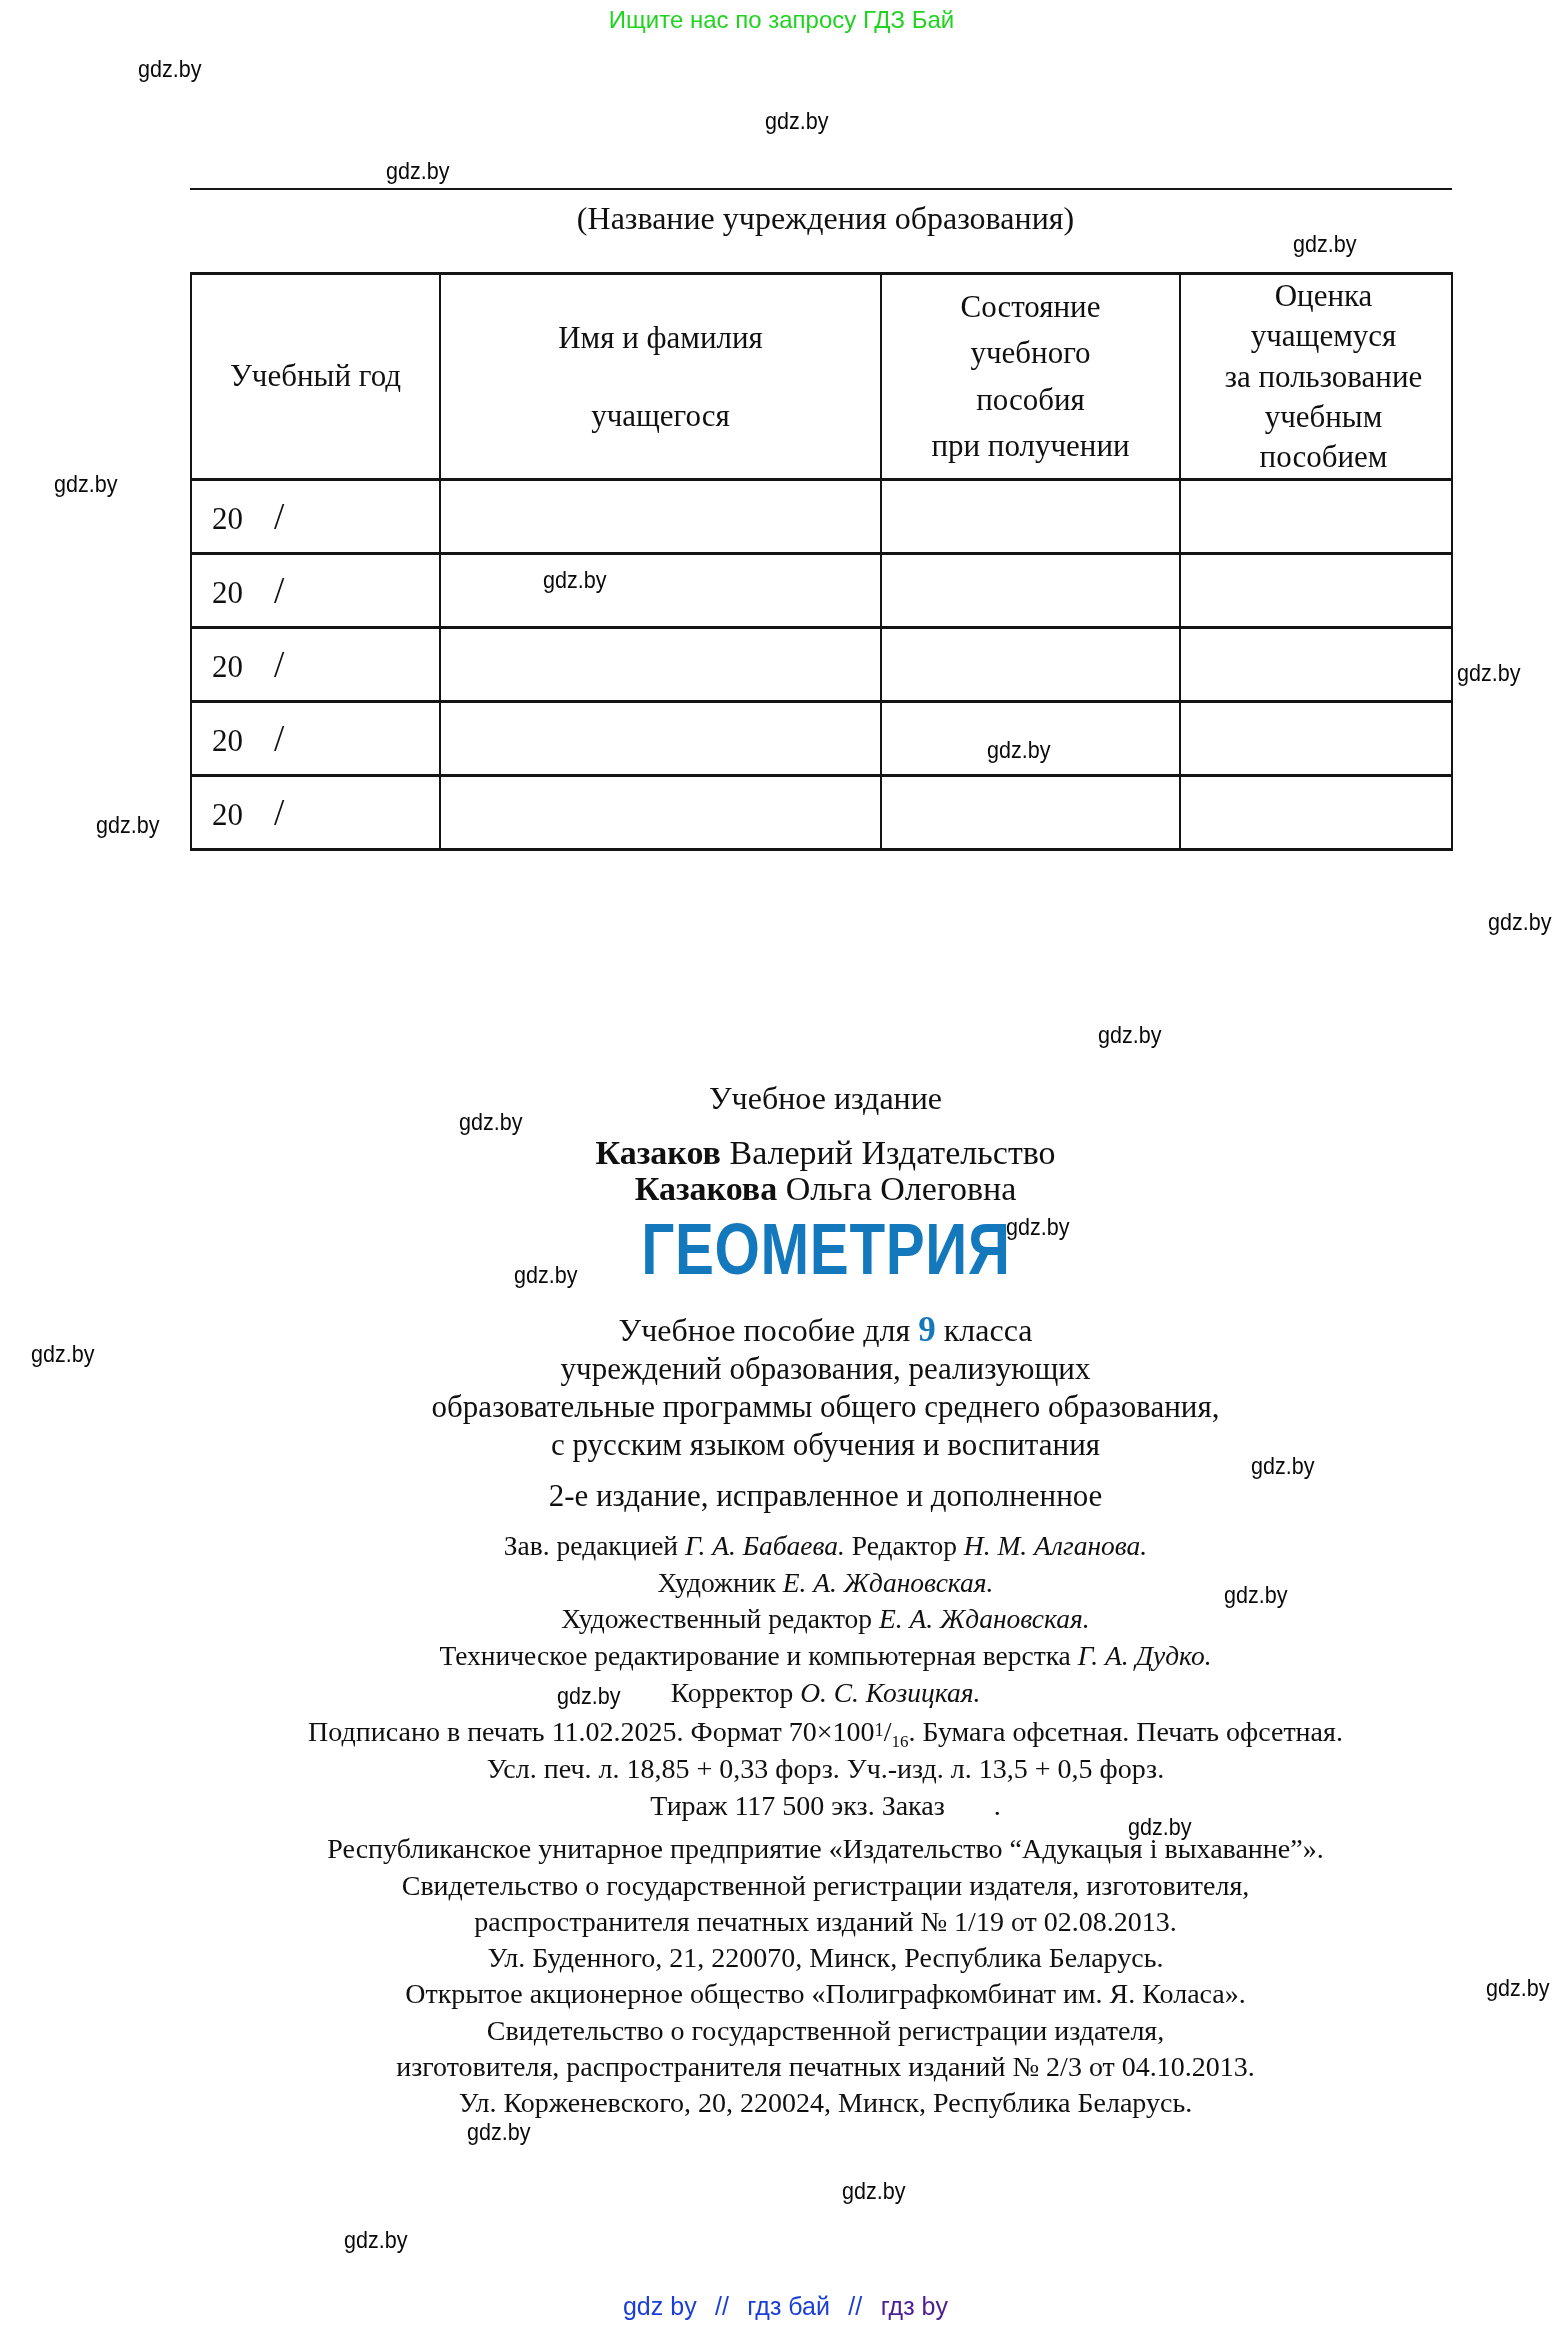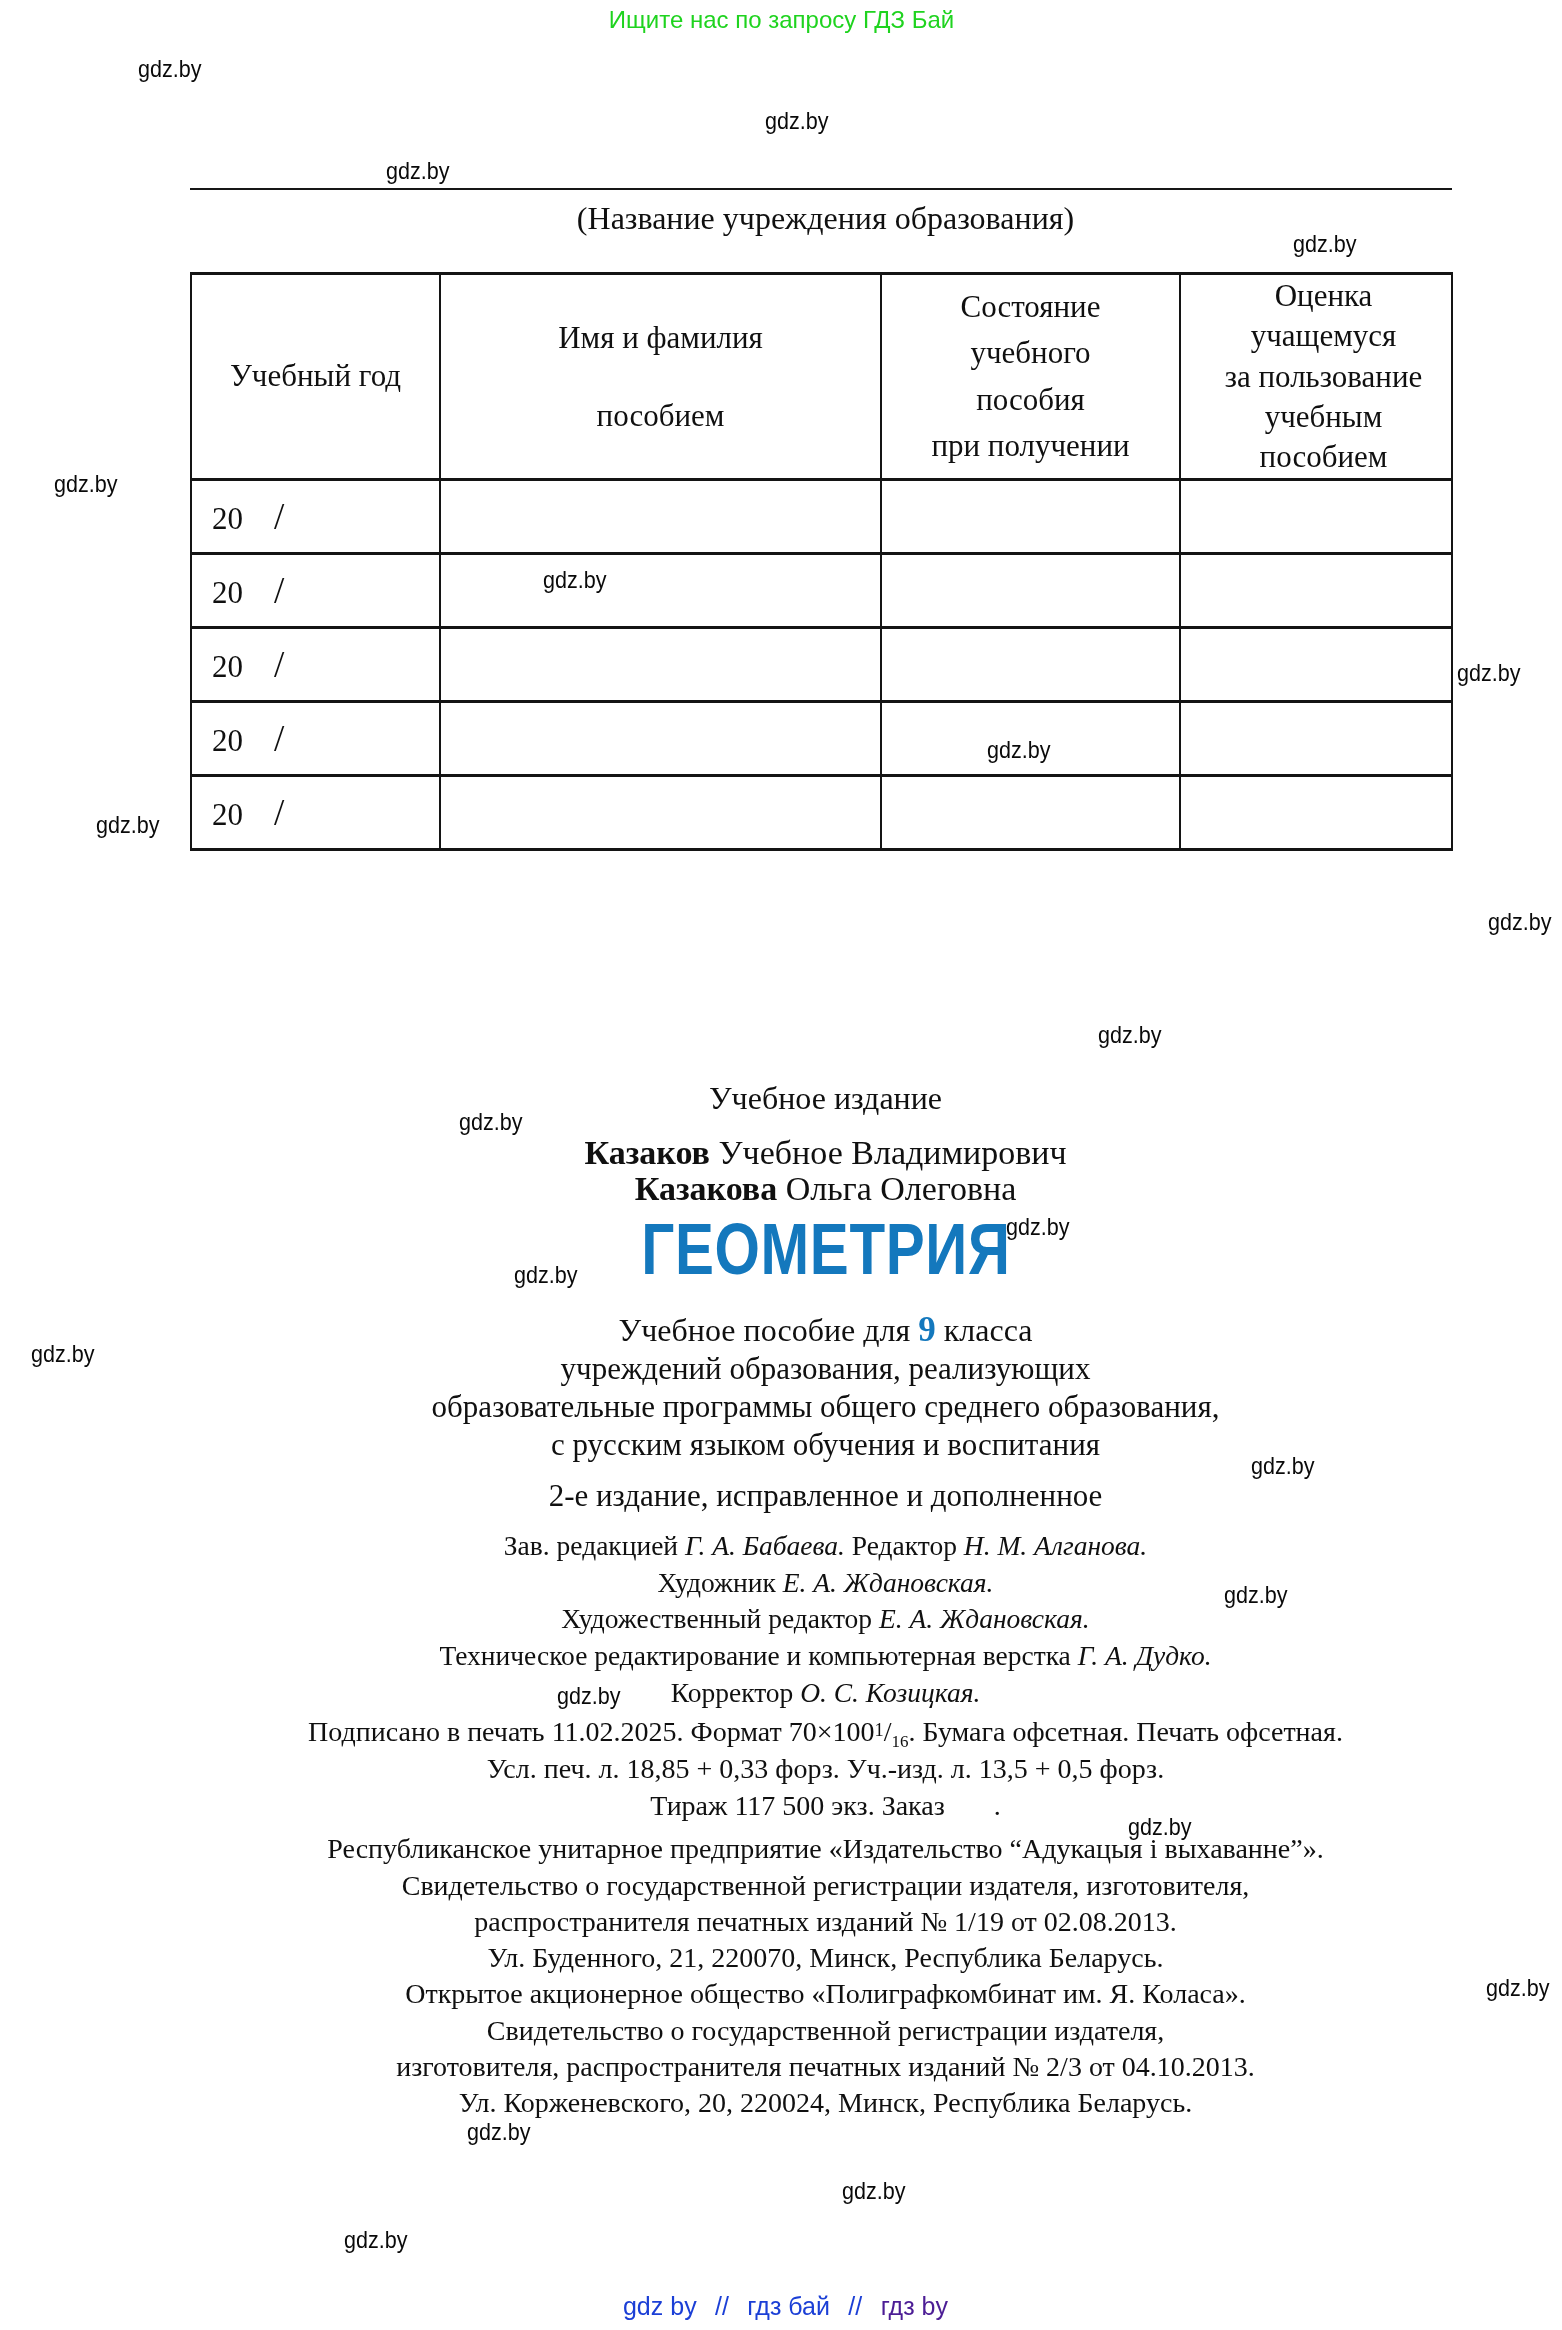--- a/index.html
+++ b/index.html
@@ -97,21 +97,21 @@
   <colgroup>
     <col style="width:249px">
       <col style="width:441px">
       <col style="width:299px">
       <col style="width:272px">
   </colgroup>
   <thead>
     <tr>
       <th style="height:200px">Учебный год</th>
       <th>Имя и фамилия
-пособием</th>
+учащегося</th>
       <th>Состояние
 учебного
 пособия
 при получении</th>
       <th>Оценка
 учащемуся
 за пользование
 учебным
 пособием</th>
     </tr>
@@ -145,21 +145,21 @@
         <td class="year-cell"><span>20</span><span class="slash">/</span></td>
         <td></td>
         <td></td>
         <td></td>
       </tr>
     </tbody>
 </table>
 
 <div class="centerline ed-label">Учебное издание</div>
 
-<div class="centerline author1"><b>Казаков</b><span> Учебное Владимирович</span></div>
+<div class="centerline author1"><b>Казаков</b><span> Валерий Издательство</span></div>
 <div class="centerline author2"><b>Казакова</b><span> Ольга Олеговна</span></div>
 
 <div class="centerline bigtitle"><span class="squeeze" style="color: rgb(20, 120, 189);">ГЕОМЕТРИЯ</span></div>
 
 <div class="centerline sub1"><span>Учебное пособие для </span><span class="grade" style="color: rgb(20, 120, 189);">9</span><span> класса</span></div>
 <div class="centerline sub2">учреждений образования, реализующих</div>
 <div class="centerline sub3">образовательные программы общего среднего образования,</div>
 <div class="centerline sub4">с русским языком обучения и воспитания</div>
 <div class="centerline ednote">2-е издание, исправленное и дополненное</div>
 

